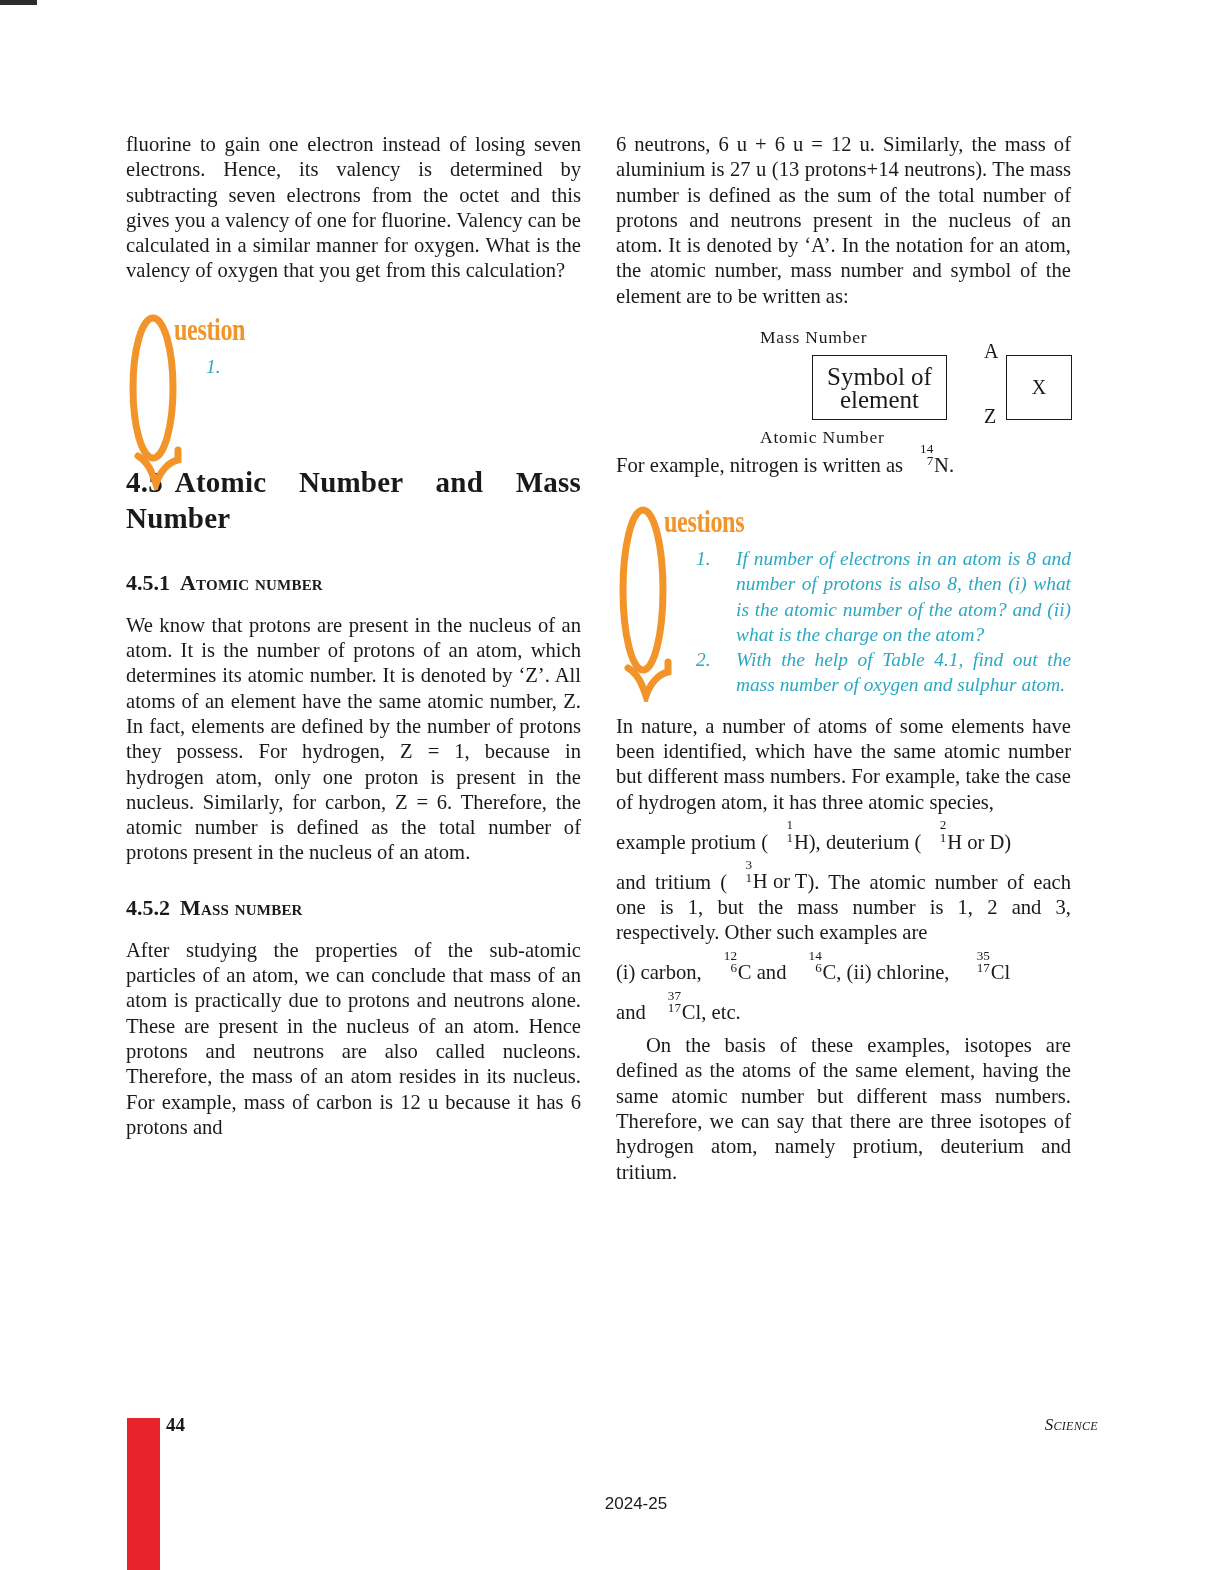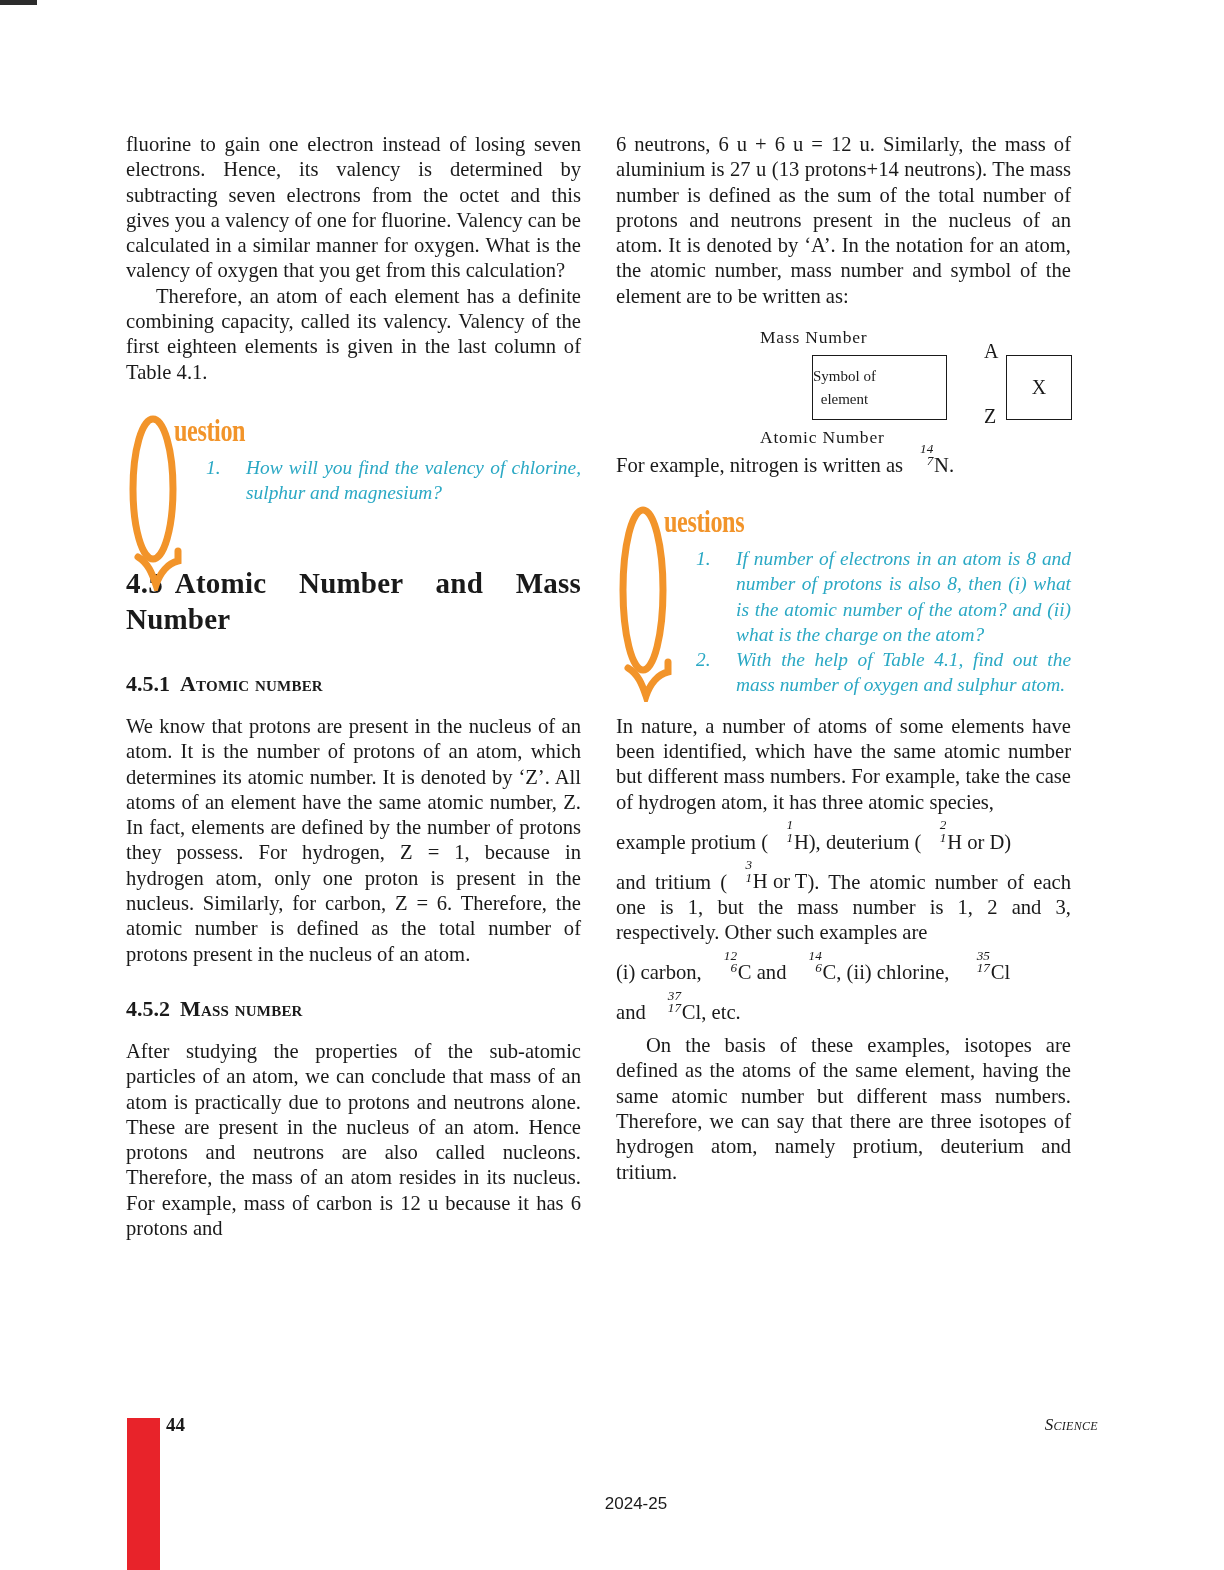--- a/index.html
+++ b/index.html
@@ -156,23 +156,23 @@
   }
   .box-symbol {
     position: absolute;
     left: 196px;
     top: 28px;
     width: 133px;
     height: 63px;
     border: 1.6px solid #1a1a1a;
     display: flex;
     align-items: center;
-    justify-content: flex-start;
+    justify-content: center;
     text-align: center;
-    font-size: 15px;
+    font-size: 25px;
     line-height: 23px;
   }
   .box-x {
     position: absolute;
     left: 390px;
     top: 28px;
     width: 64px;
     height: 63px;
     border: 1.6px solid #1a1a1a;
     display: flex;
@@ -200,21 +200,20 @@
     vertical-align: baseline;
     white-space: nowrap;
   }
   .iso .stack {
     display: inline-block;
     vertical-align: baseline;
     position: relative;
     width: 1.25em;
     height: 1em;
     text-align: right;
-    font-style: italic;
   }
   .iso .sup {
     position: absolute;
     right: 0.06em;
     top: -0.72em;
     font-size: 0.64em;
     line-height: 1;
   }
   .iso .sub {
     position: absolute;
@@ -266,34 +265,32 @@
 <body>
 
 <div class="page">
 
   <div class="scan-mark"></div>
 
   <div class="col col-left">
 
     <p class="body">fluorine to gain one electron instead of losing seven electrons. Hence, its valency is determined by subtracting seven electrons from the octet and this gives you a valency of one for fluorine. Valency can be calculated in a similar manner for oxygen. What is the valency of oxygen that you get from this calculation?</p>
 
-    <p class="body indent">Therefore, an atom of each element has a definite combining capacity, called its valency. Valency of the first eighteen elements is given in the last column of Table 4.1.</p>
 
     <div class="qbox" style="margin-top:26px;">
       <div class="qmark">
         <svg width="60" height="180" viewBox="0 0 60 180" xmlns="http://www.w3.org/2000/svg">
           <ellipse cx="27" cy="78" rx="20" ry="70" fill="none" stroke="#F2942A" stroke-width="7"></ellipse>
           <path d="M12 146 C 22 152, 26 162, 30 174 C 34 162, 42 152, 52 150 L 52 140" fill="none" stroke="#F2942A" stroke-width="7" stroke-linecap="round"></path>
         </svg>
       </div>
       <div class="qword">uestion</div>
       <ol class="qlist">
         <li>
           <span class="num">1.</span>
-          <span class="qtext">How will you find the valency of chlorine, sulphur and magnesium?</span>
         </li>
       </ol>
     </div>
 
     <h2 class="sec spread" style="margin-top:34px;">
       <span class="numpart">4.5</span><span>Atomic Number and Mass Number</span>
     </h2>
 
     <h3 class="subsec" style="margin-top:34px;">
       <span class="numpart">4.5.1</span><span class="scap">Atomic number</span>

